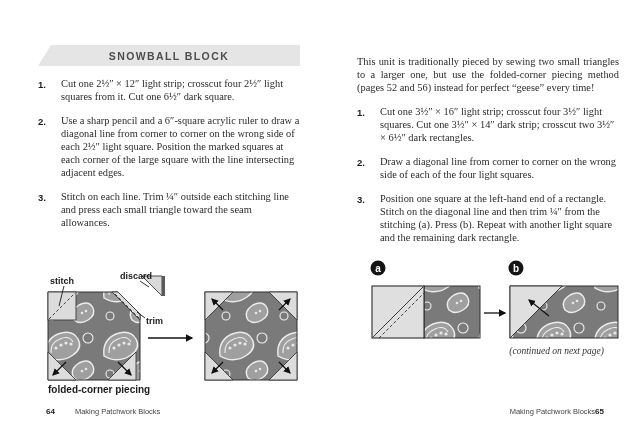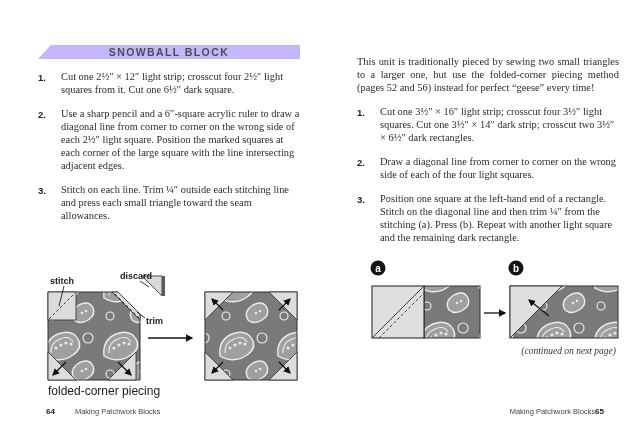--- a/index.html
+++ b/index.html
@@ -4,46 +4,46 @@
 <style>
   html,body{margin:0;padding:0;}
   body{
     width:640px;height:448px;position:relative;background:#ffffff;
     font-family:"Liberation Serif",serif;color:#2b2b2b;overflow:hidden;
   }
   .page{position:absolute;top:45px;width:262px;}
   .page-left{left:38px;}
   .page-right{left:357px;}
   .banner{
-    height:14px;background:#c4b5fd;
+    height:21px;background:#e5e5e5;
     clip-path:polygon(13px 0,100% 0,100% 100%,0 100%);
     display:flex;align-items:center;justify-content:center;
     font-family:"Liberation Sans",sans-serif;font-weight:bold;
     font-size:10.5px;letter-spacing:1.4px;color:#4d4d4d;
   }
   .intro{margin:10px 0 0;font-size:10.4px;line-height:13px;text-align:justify;}
   .steps{margin-top:6px;}
   .step{display:flex;margin-top:11px;font-size:10.4px;line-height:13px;}
   .step-num{
     width:23px;flex:none;font-family:"Liberation Sans",sans-serif;
     font-weight:bold;font-size:9.5px;padding-top:1px;color:#1c1c1c;
   }
   .step-text{flex:1;}
   .diag{position:absolute;}
   .diag-left{left:40px;top:268px;}
   .diag-right{left:357px;top:258px;}
   .diag-label{font-family:"Liberation Sans",sans-serif;font-weight:bold;font-size:9px;fill:#1a1a1a;}
   .badge-txt{font-family:"Liberation Sans",sans-serif;font-weight:bold;font-size:10px;fill:#ffffff;}
   .caption{
     position:absolute;left:48px;top:384px;
-    font-family:"Liberation Sans",sans-serif;font-weight:normal;
-    font-size:12px;color:#1c1c1c;
+    font-family:"Liberation Sans",sans-serif;font-weight:bold;
+    font-size:10px;color:#1c1c1c;
   }
   .continued{
-    position:absolute;left:369px;top:346px;width:247px;text-align:right;
+    position:absolute;left:357px;top:346px;width:247px;text-align:right;
     font-style:italic;font-size:9.5px;color:#333333;
   }
   .footer{
     position:absolute;top:407px;
     font-family:"Liberation Sans",sans-serif;font-size:7.5px;color:#444444;
   }
   .footer-left{left:46px;}
   .footer-right{left:357px;width:247px;text-align:right;}
   .pagenum{font-weight:bold;font-size:8px;color:#1c1c1c;}
   .footer-left .pagenum{margin-right:20px;}

